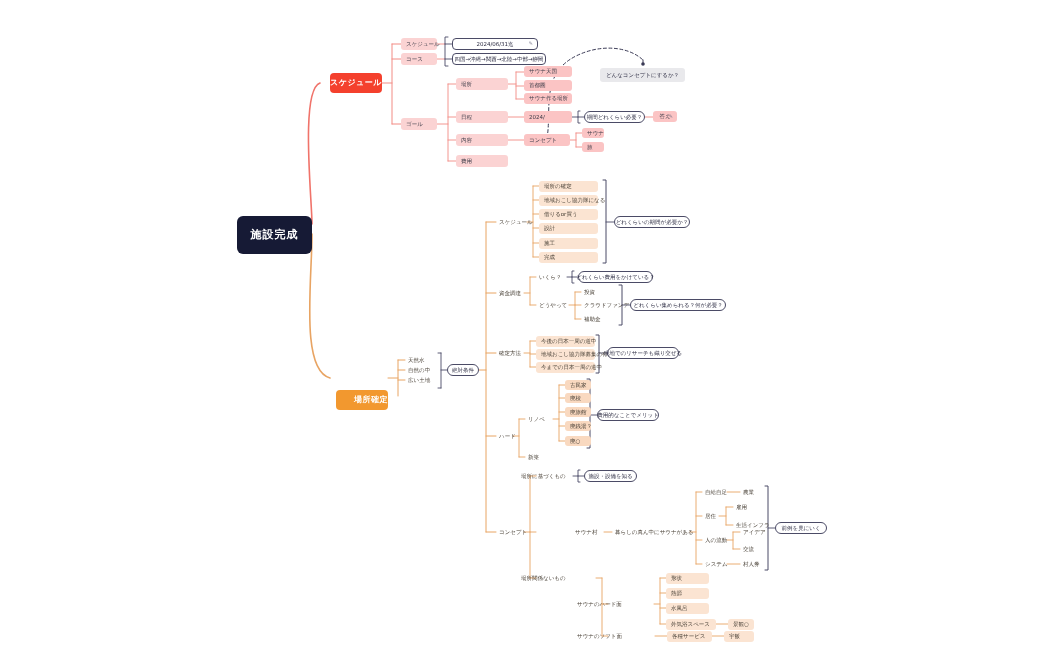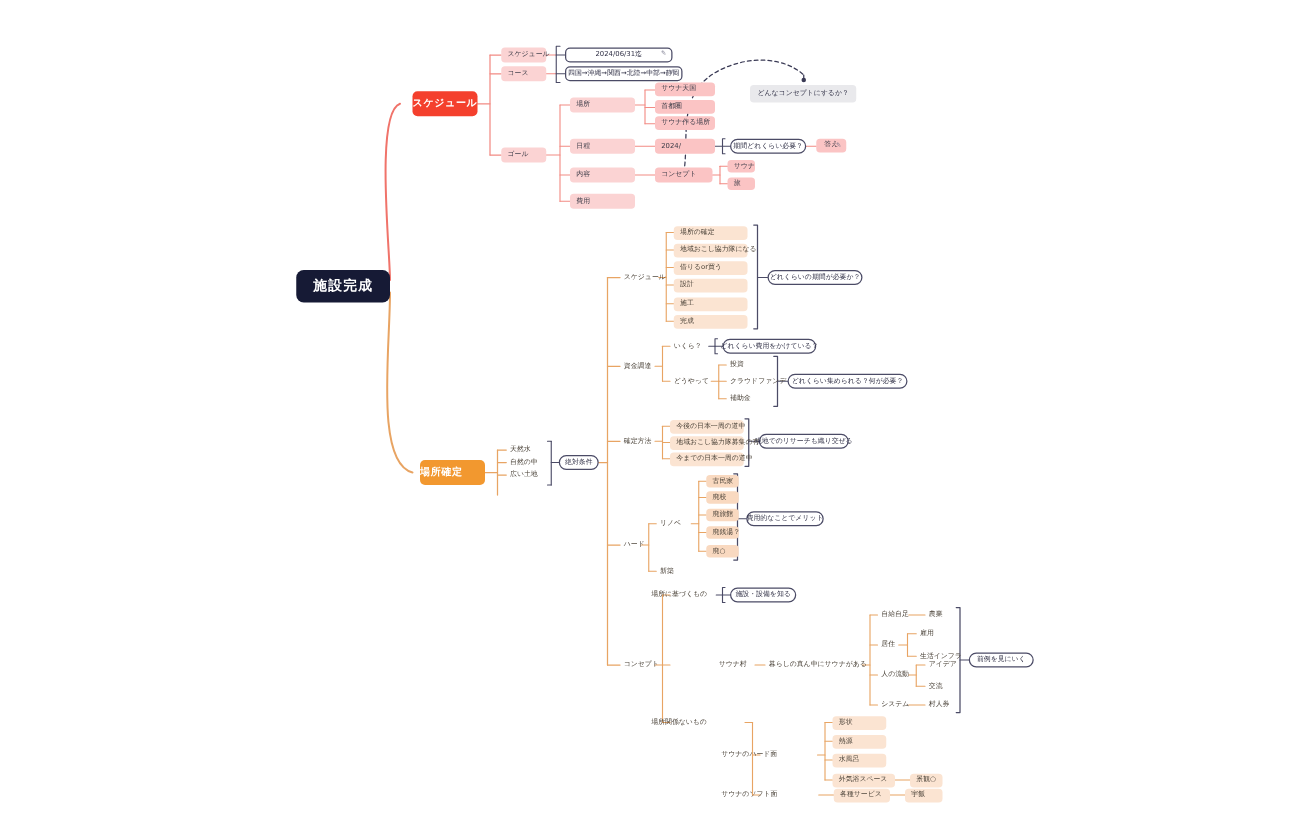--- a/index.html
+++ b/index.html
@@ -22,21 +22,21 @@
     border-radius:6px;justify-content:center;letter-spacing:1px;
   }
   
   .n-red{
     background:#f4402d;color:#ffffff;font-size:8px;font-weight:bold;
     border-radius:4px;justify-content:center;letter-spacing:.5px;
   }
   
   .n-orange{
     background:#f2982f;color:#ffffff;font-size:8px;font-weight:bold;
-    border-radius:4px;justify-content:flex-start;letter-spacing:.5px;
+    border-radius:4px;justify-content:flex-end;letter-spacing:.5px;margin-top:22px;
   }
   
   .n-pink{
     background:#fbd3d3;color:#3b3b47;font-size:5.5px;padding:0 5px;border-radius:3px;
   }
   .n-pink-b{
     background:#fbc4c4;color:#3b3b47;font-size:5.5px;padding:0 5px;border-radius:3px;
   }
   
   .n-peach{
@@ -248,21 +248,21 @@
       <path d="M660,608 L666,608" stroke="#e8a463" stroke-width=".9"></path>
       <path d="M660,624 L666,624" stroke="#e8a463" stroke-width=".9"></path>
 
       <path d="M716,624 L728,624" stroke="#e8a463" stroke-width=".9"></path>
 
       <path d="M655,636 L667,636" stroke="#e8a463" stroke-width=".9"></path>
       <path d="M712,636 L724,636" stroke="#e8a463" stroke-width=".9"></path>
     </g>
   </svg>
 
-  <div class="node n-root" style="left:237px;top:216px;width:75px;height:26px;">
+  <div class="node n-root" style="left:237px;top:216px;width:75px;height:38px;">
     <span>施設完成</span>
   </div>
 
   <div class="node n-red" style="left:330px;top:73px;width:52px;height:20px;">
     <span>スケジュール</span>
   </div>
 
   <div class="node n-pink" style="left:401px;top:38px;width:36px;height:12px;">
     <span>スケジュール</span>
   </div>

